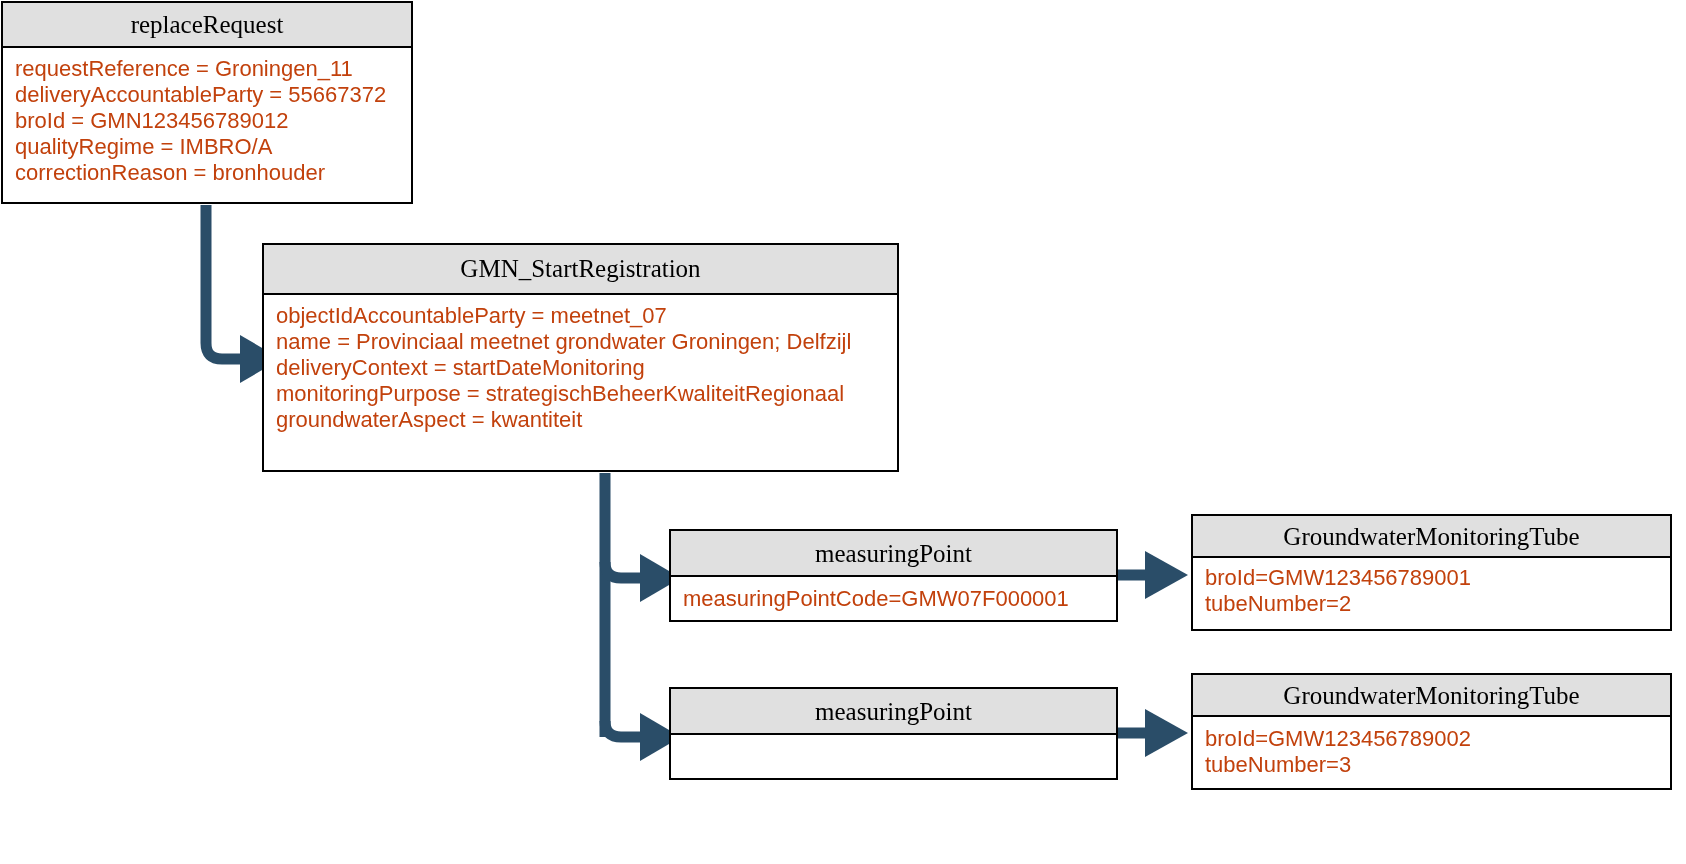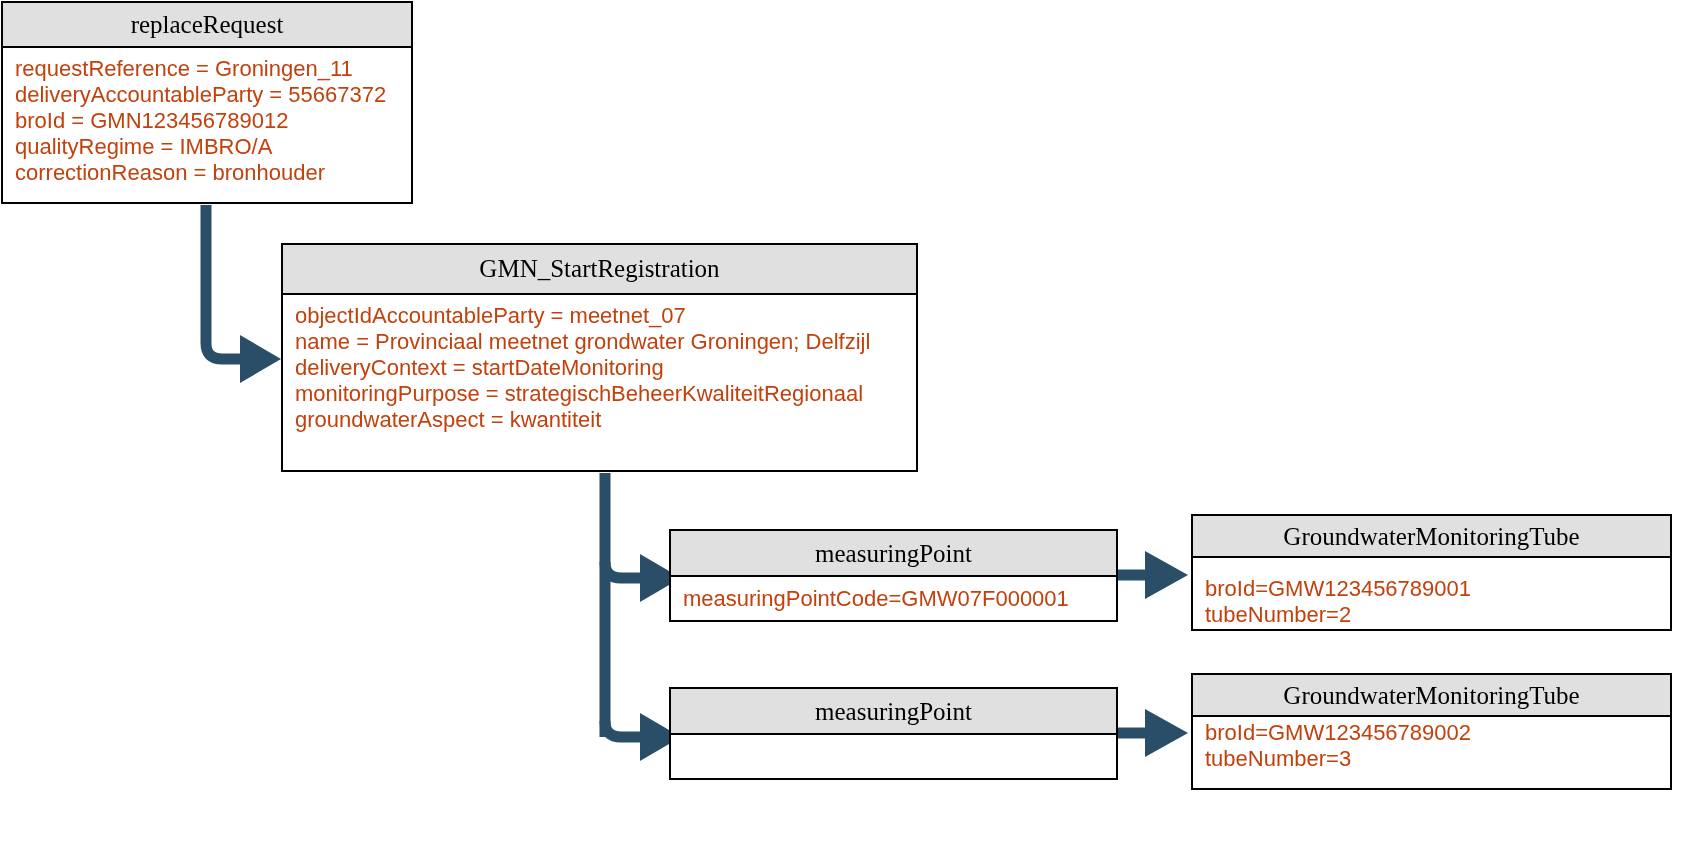--- a/index.html
+++ b/index.html
@@ -47,38 +47,38 @@
   }
   .uml-body .attr {
     display: block;
     white-space: nowrap;
   }
 
   
   #box-replace-request { left: 1px;    top: 1px;   width: 412px;  height: 203px; }
   #box-replace-request .uml-header { height: 45px; padding-top: 9px; }
 
-  #box-gmn-start-registration { left: 281px;  top: 243px; width: 637px;  height: 229px; }
+  #box-gmn-start-registration { left: 262px;  top: 243px; width: 637px;  height: 229px; }
   #box-gmn-start-registration .uml-header { height: 50px; padding-top: 11px; }
 
   #box-measuring-point-1 { left: 669px;  top: 529px; width: 449px;  height: 93px; }
   #box-measuring-point-1 .uml-header { height: 46px; padding-top: 10px; }
   #box-measuring-point-1 .uml-body { padding-top: 9px; }
 
   #box-measuring-point-2 { left: 669px;  top: 687px; width: 449px;  height: 93px; }
   #box-measuring-point-2 .uml-header { height: 46px; padding-top: 10px; }
   #box-measuring-point-2 .uml-body { padding-top: 9px; }
 
   #box-tube-1 { left: 1191px; top: 514px; width: 481px;  height: 117px; }
   #box-tube-1 .uml-header { height: 42px; padding-top: 8px; }
-  #box-tube-1 .uml-body { padding-top: 18px; }
+  #box-tube-1 .uml-body { padding-top: 7px; }
 
   #box-tube-2 { left: 1191px; top: 673px; width: 481px;  height: 117px; }
   #box-tube-2 .uml-header { height: 42px; padding-top: 8px; }
-  #box-tube-2 .uml-body { padding-top: 3px; }
+  #box-tube-2 .uml-body { padding-top: 9px; }
 
   
   #connector-layer {
     position: absolute;
     left: 0;
     top: 0;
     width: 1686px;
     height: 864px;
     pointer-events: none;
   }

